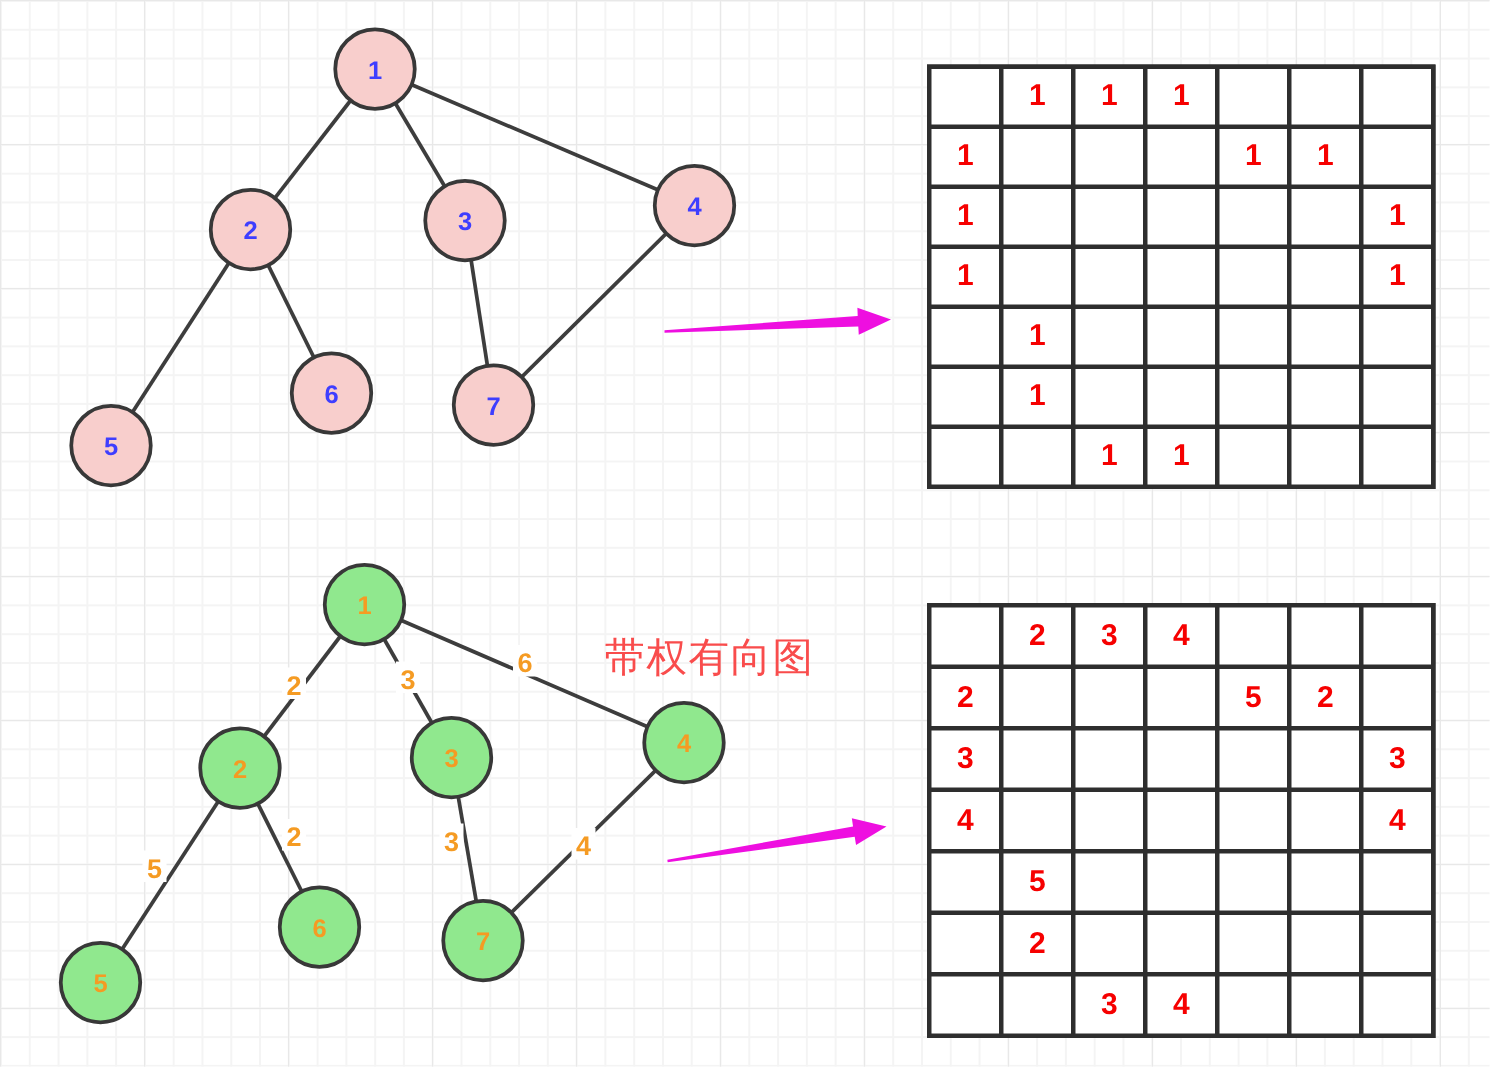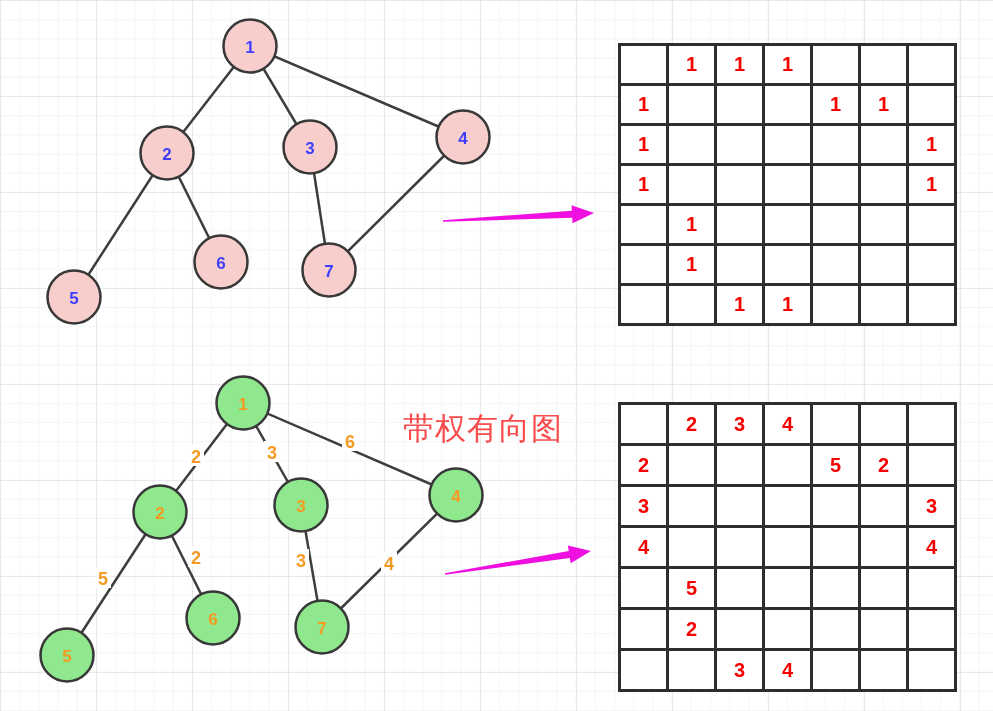--- a/index.html
+++ b/index.html
@@ -25,24 +25,24 @@
     border:3px solid #2e2e2e;
   }
   .matrix .cell{
     background:#ffffff;
     display:flex;align-items:center;justify-content:center;
     font-weight:bold;font-size:20px;color:#f60000;
     font-family:"Liberation Sans","DejaVu Sans",sans-serif;
   }
   .caption{
     position:absolute;
-    left:403px;top:408px;
+    left:403px;top:420px;
     width:170px;
     font-family:"Liberation Serif","DejaVu Serif",serif;
-    font-size:31px;
+    font-size:27px;
     letter-spacing:1px;
     color:#f94c4c;
     white-space:nowrap;
   }
 </style>
 </head>
 <body>
 
 <div id="canvas">
   <svg id="diagram" width="993" height="711">

